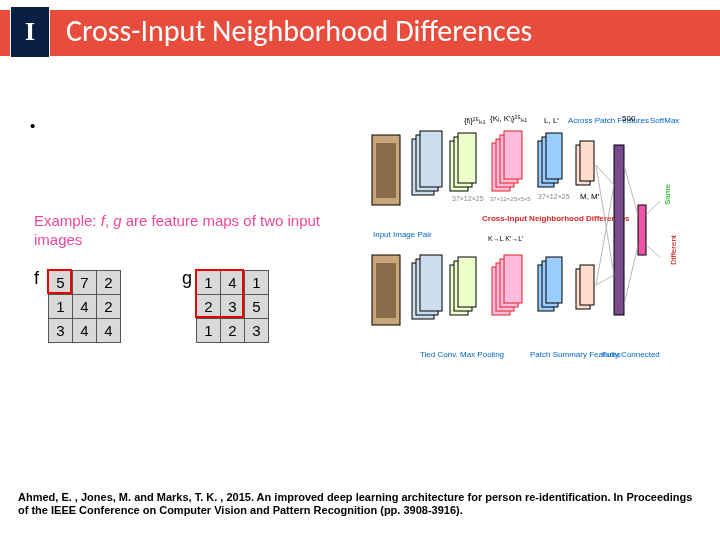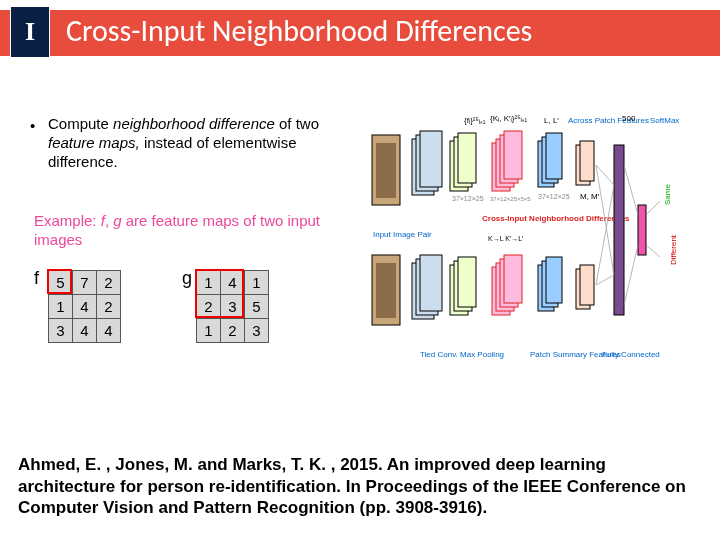--- a/index.html
+++ b/index.html
@@ -21,34 +21,31 @@
   .mlabel { position: absolute; font-size: 18px; }
   .f-matrix { top: 270px; left: 48px; }
   .f-label { top: 268px; left: 34px; }
   .g-matrix { top: 270px; left: 196px; }
   .g-label { top: 268px; left: 182px; }
   .highlight { position: absolute; border: 2px solid #e00; }
 
   .diagram { position: absolute; top: 105px; left: 370px; width: 330px; height: 280px; }
   .diagram svg { width: 100%; height: 100%; }
 
-  .citation { position: absolute; bottom: 22px; left: 18px; right: 18px; font-size: 17px; line-height: 1.25; color: #000; font-weight: 600; font-family: Arial, sans-serif; }
+  .citation { position: absolute; bottom: 22px; left: 18px; right: 18px; font-size: 11px; line-height: 1.25; color: #000; font-weight: 600; font-family: Arial, sans-serif; }
 </style>
 </head>
 <body>
 
 <div class="header-bar"></div>
 <div class="logo">I</div>
 <div class="title">Cross-Input Neighborhood Differences</div>
 
 <div class="bullet-block">
   <span class="dot">•</span>
-  <span class="text">
-    <span>Compute </span><span class="italic">neighborhood difference</span><span> of two </span><span class="italic">feature maps,</span><span> instead of elementwise difference.</span>
-  </span>
 </div>
 
 <div class="example">
   <span>Example: </span><span class="italic">f</span><span>, </span><span class="italic">g</span><span> are feature maps of two input images</span>
 </div>
 
 <span class="mlabel f-label">f</span>
 <table class="matrix f-matrix">
   <tbody>
       <tr>

